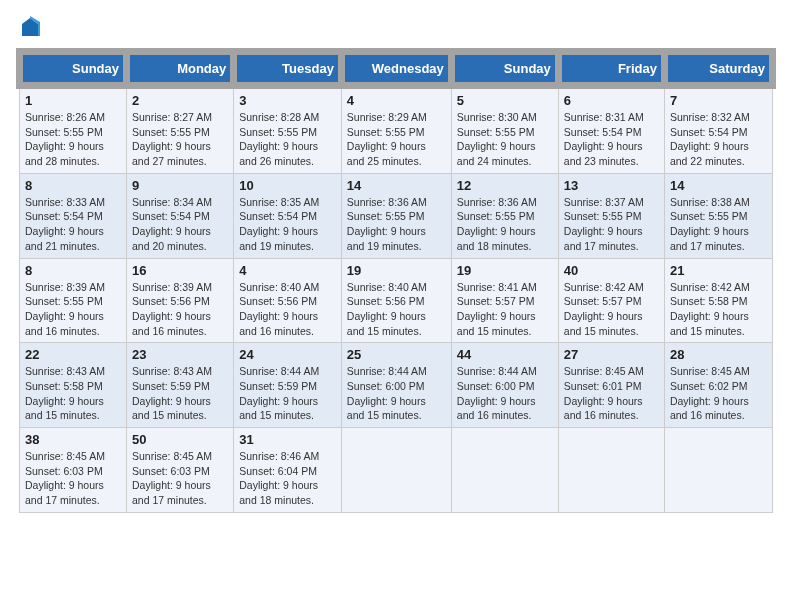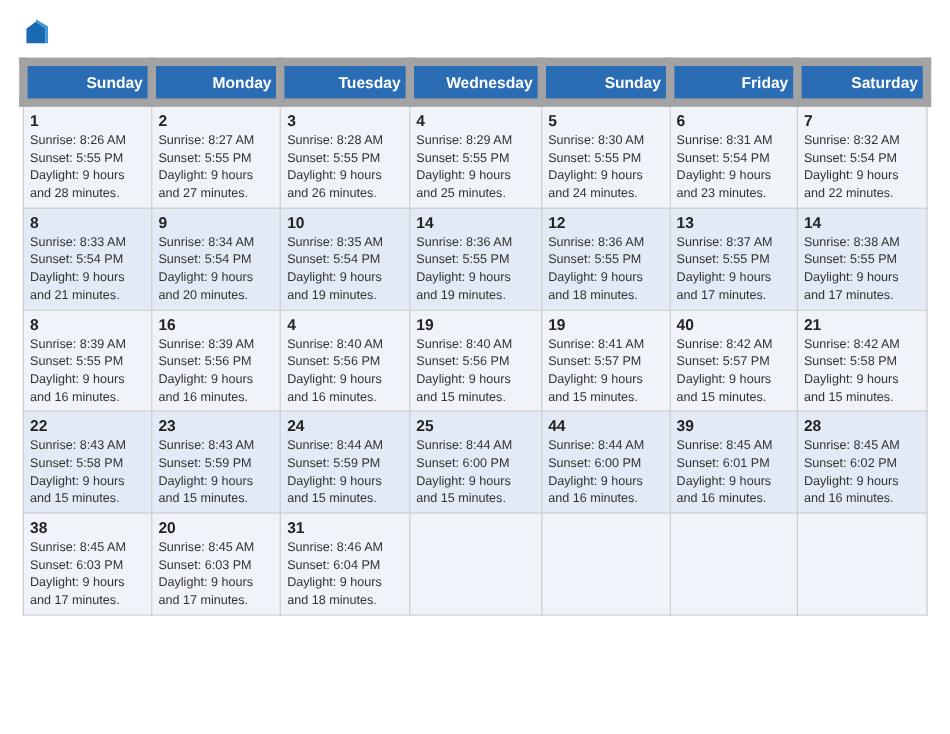--- a/index.html
+++ b/index.html
@@ -280,41 +280,41 @@
           Sunrise: 8:44 AM<br>Sunset: 6:00 PM<br>Daylight: 9 hours and 15 minutes.
         </div>
       </td>
         <td>
         <span class="day-number">44</span>
         <div class="day-details">
           Sunrise: 8:44 AM<br>Sunset: 6:00 PM<br>Daylight: 9 hours and 16 minutes.
         </div>
       </td>
         <td>
-        <span class="day-number">39</span>
+        <span class="day-number">27</span>
         <div class="day-details">
           Sunrise: 8:45 AM<br>Sunset: 6:01 PM<br>Daylight: 9 hours and 16 minutes.
         </div>
       </td>
         <td>
         <span class="day-number">28</span>
         <div class="day-details">
           Sunrise: 8:45 AM<br>Sunset: 6:02 PM<br>Daylight: 9 hours and 16 minutes.
         </div>
       </td>
       </tr>
       <tr>
         <td>
         <span class="day-number">38</span>
         <div class="day-details">
           Sunrise: 8:45 AM<br>Sunset: 6:03 PM<br>Daylight: 9 hours and 17 minutes.
         </div>
       </td>
         <td>
-        <span class="day-number">20</span>
+        <span class="day-number">50</span>
         <div class="day-details">
           Sunrise: 8:45 AM<br>Sunset: 6:03 PM<br>Daylight: 9 hours and 17 minutes.
         </div>
       </td>
         <td>
         <span class="day-number">31</span>
         <div class="day-details">
           Sunrise: 8:46 AM<br>Sunset: 6:04 PM<br>Daylight: 9 hours and 18 minutes.
         </div>
       </td>

